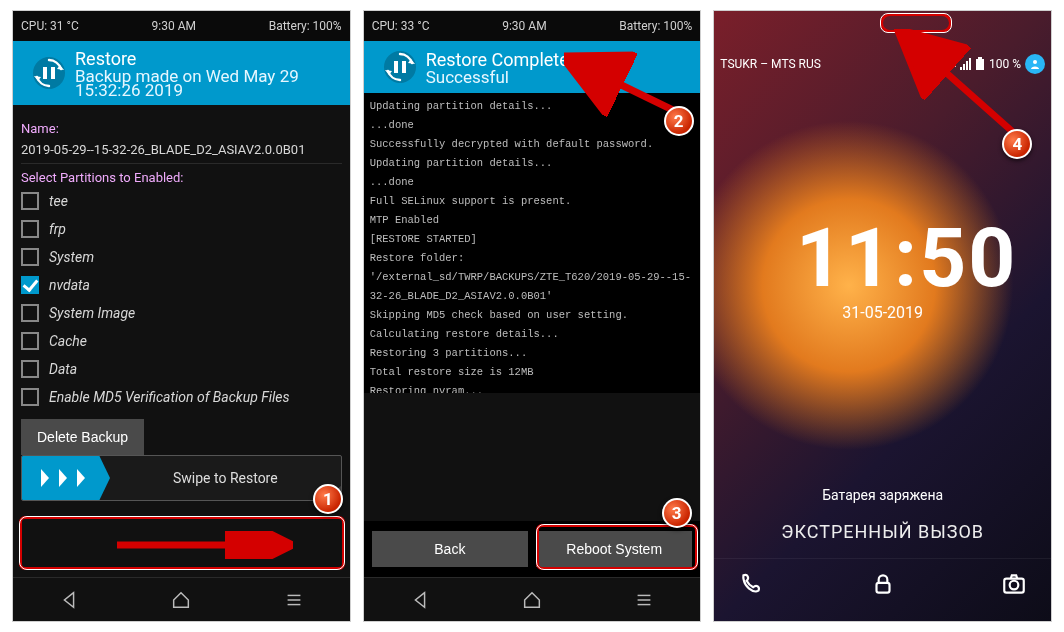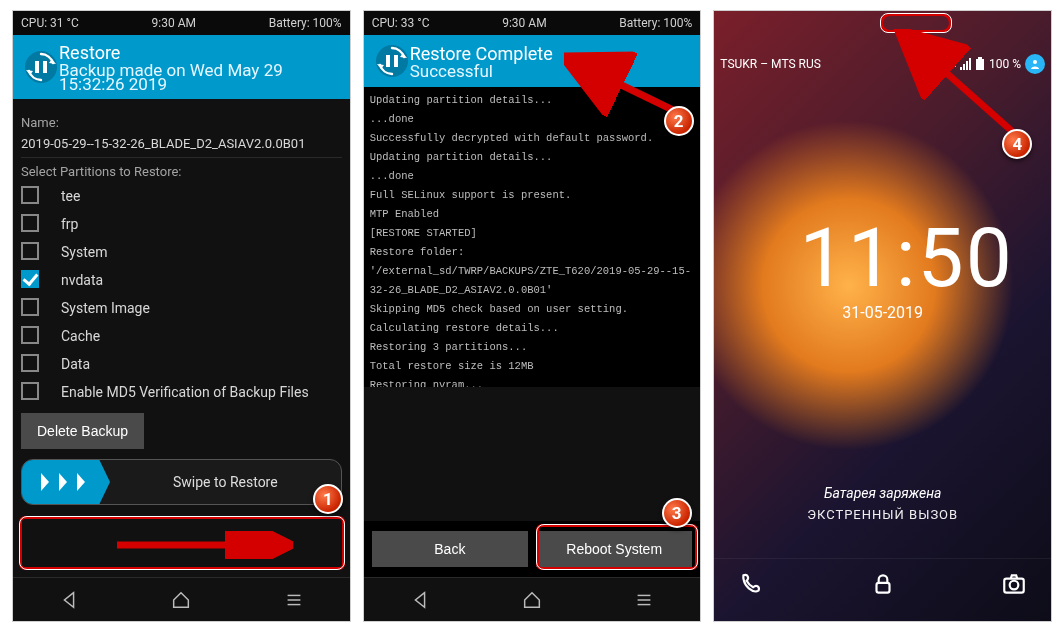--- a/index.html
+++ b/index.html
@@ -13,79 +13,80 @@
   }
   .phone {
     position: relative;
     width: 340px; height: 612px;
     border: 1px solid #cfcfcf;
     background: #000;
     overflow: hidden;
   }
   
   .twrp-status {
-    height: 24px;
+    height: 30px;
     background: #0a0a0a;
     color: #d0d0d0;
     font-size: 12px;
     display: flex; justify-content: space-between; align-items: center;
     padding: 12px 8px;
   }
   
   .twrp-header {
     background: #0099cc;
     display: flex; align-items: center;
-    padding: 8px 10px;
-    gap: 0;
+    padding: 8px 18px;
+    gap: 8px;
   }
   .twrp-logo {
     width: 36px; height: 36px; flex: 0 0 36px;
   }
   .twrp-title-block .title {
     color: #fff; font-size: 18px; line-height: 20px;
   }
   .twrp-title-block .subtitle {
     color: #e6f7ff; font-size: 17px; line-height: 14px;
   }
   
   .twrp-body {
     background: #111;
     color: #d8d8d8;
     padding: 10px 8px 0 8px;
     flex: 1;
   }
-  .label-cyan { color: #a3a3a3; font-size: 13px; margin: 6px 0 2px 0; }
+  .label-cyan { color: #f0abfc; font-size: 13px; margin: 6px 0 2px 0; }
   .text-row { font-size: 13px; padding: 4px 0 6px 0; border-bottom: 1px solid #2a2a2a; }
   .check-row {
-    display: flex; align-items: flex-end; gap: 22px;
+    display: flex; align-items: center; gap: 10px;
     padding: 5px 0;
     font-size: 14px;
+    font-style: italic;
   }
   .cbox {
     width: 18px; height: 18px; border: 2px solid #888;
     display: inline-block; position: relative; background: transparent;
   }
   .cbox.checked { background: #0099cc; border-color: #0099cc; }
   .cbox.checked::after {
     content: ""; position: absolute; left: 3px; top: -1px;
     width: 6px; height: 11px; border: solid #fff; border-width: 0 3px 3px 0;
     transform: rotate(40deg);
   }
   .btn-dark {
     background: #4a4a4a; color: #fff;
     font-size: 14px;
     padding: 10px 16px;
     display: inline-flex; justify-content: center; align-items: center;
     border: none;
   }
   .swipe {
-    margin-top: 10px;
+    margin-top: 0;
     height: 46px;
     border: 1px solid #555;
-    border-radius: 12px;
+    border-radius: 2px;
     display: flex; align-items: center;
     position: relative;
     background: #1a1a1a;
     overflow: hidden;
   }
   .swipe::after{
     content:""; position:absolute; right:0; bottom:0;
     width:14px; height:14px;
     background:#4a4a4a;
     clip-path: polygon(100% 0,100% 100%,0 100%);
@@ -130,28 +131,28 @@
   }
   .ls-status .right { display:flex; align-items:center; gap:4px; }
   .sig { display:inline-flex; align-items:flex-end; gap:1px; height:12px;}
   .sig span { width:2px; background:#fff; }
   .sig span:nth-child(1){height:3px;} .sig span:nth-child(2){height:6px;}
   .sig span:nth-child(3){height:9px;} .sig span:nth-child(4){height:12px;}
   .avatar {
     width:20px; height:20px; border-radius:50%; background:#29b6f6;
     display:inline-flex; align-items:center; justify-content:center;
   }
-  .clock { text-align:center; margin-top: 140px; font-weight:400; font-size: 82px; letter-spacing:2px; line-height: 82px; margin-left: 48px;}
+  .clock { text-align:center; margin-top: 140px; font-weight:700; font-size: 82px; letter-spacing:2px; line-height: 82px; margin-left: 48px;}
   .date { text-align:center; font-size: 16px; margin-top: 4px; }
   .ls-bottom {
     margin-top:auto; text-align:center; padding-bottom: 14px;
     font-size: 14px;
   }
-  .ls-bottom .charge { font-style: italic; margin-bottom: 6px; }
-  .ls-bottom .emerg { letter-spacing: 1px; font-size: 13px; margin-bottom: 36px; color:#eee;}
+  .ls-bottom .charge { margin-bottom: 18px; }
+  .ls-bottom .emerg { letter-spacing: 1px; font-size: 18px; margin-bottom: 16px; color:#eee;}
   .ls-icons {
     display:flex; justify-content:space-between; padding:12px 24px 10px;
     border-top: 1px solid rgba(255,255,255,0.06);
   }
   .ls-icons svg { stroke:#fff; fill:none; stroke-width:2; }
   
   .marker {
     position:absolute; width:30px; height:30px; border-radius:50%;
     background: radial-gradient(circle at 35% 35%, #ff7a4a, #c92400 70%);
     border:2px solid #fff; box-shadow:0 2px 4px rgba(0,0,0,0.6);
@@ -190,21 +191,21 @@
         <rect x="20" y="12" width="4" height="12" fill="#fff"></rect>
       </svg>
       <div class="twrp-title-block">
         <div class="title">Restore</div>
         <div class="subtitle">Backup made on Wed May 29 15:32:26 2019</div>
       </div>
     </div>
     <div class="twrp-body p1-mid">
       <div class="label-cyan">Name:</div>
       <div class="text-row">2019-05-29--15-32-26_BLADE_D2_ASIAV2.0.0B01</div>
-      <div class="label-cyan">Select Partitions to Restore:</div>
+      <div class="label-cyan">Select Partitions to Enabled:</div>
 
       <div class="check-row">
         <span class="cbox"></span>
         <span>tee</span>
       </div>
       <div class="check-row">
         <span class="cbox"></span>
         <span>frp</span>
       </div>
       <div class="check-row">

